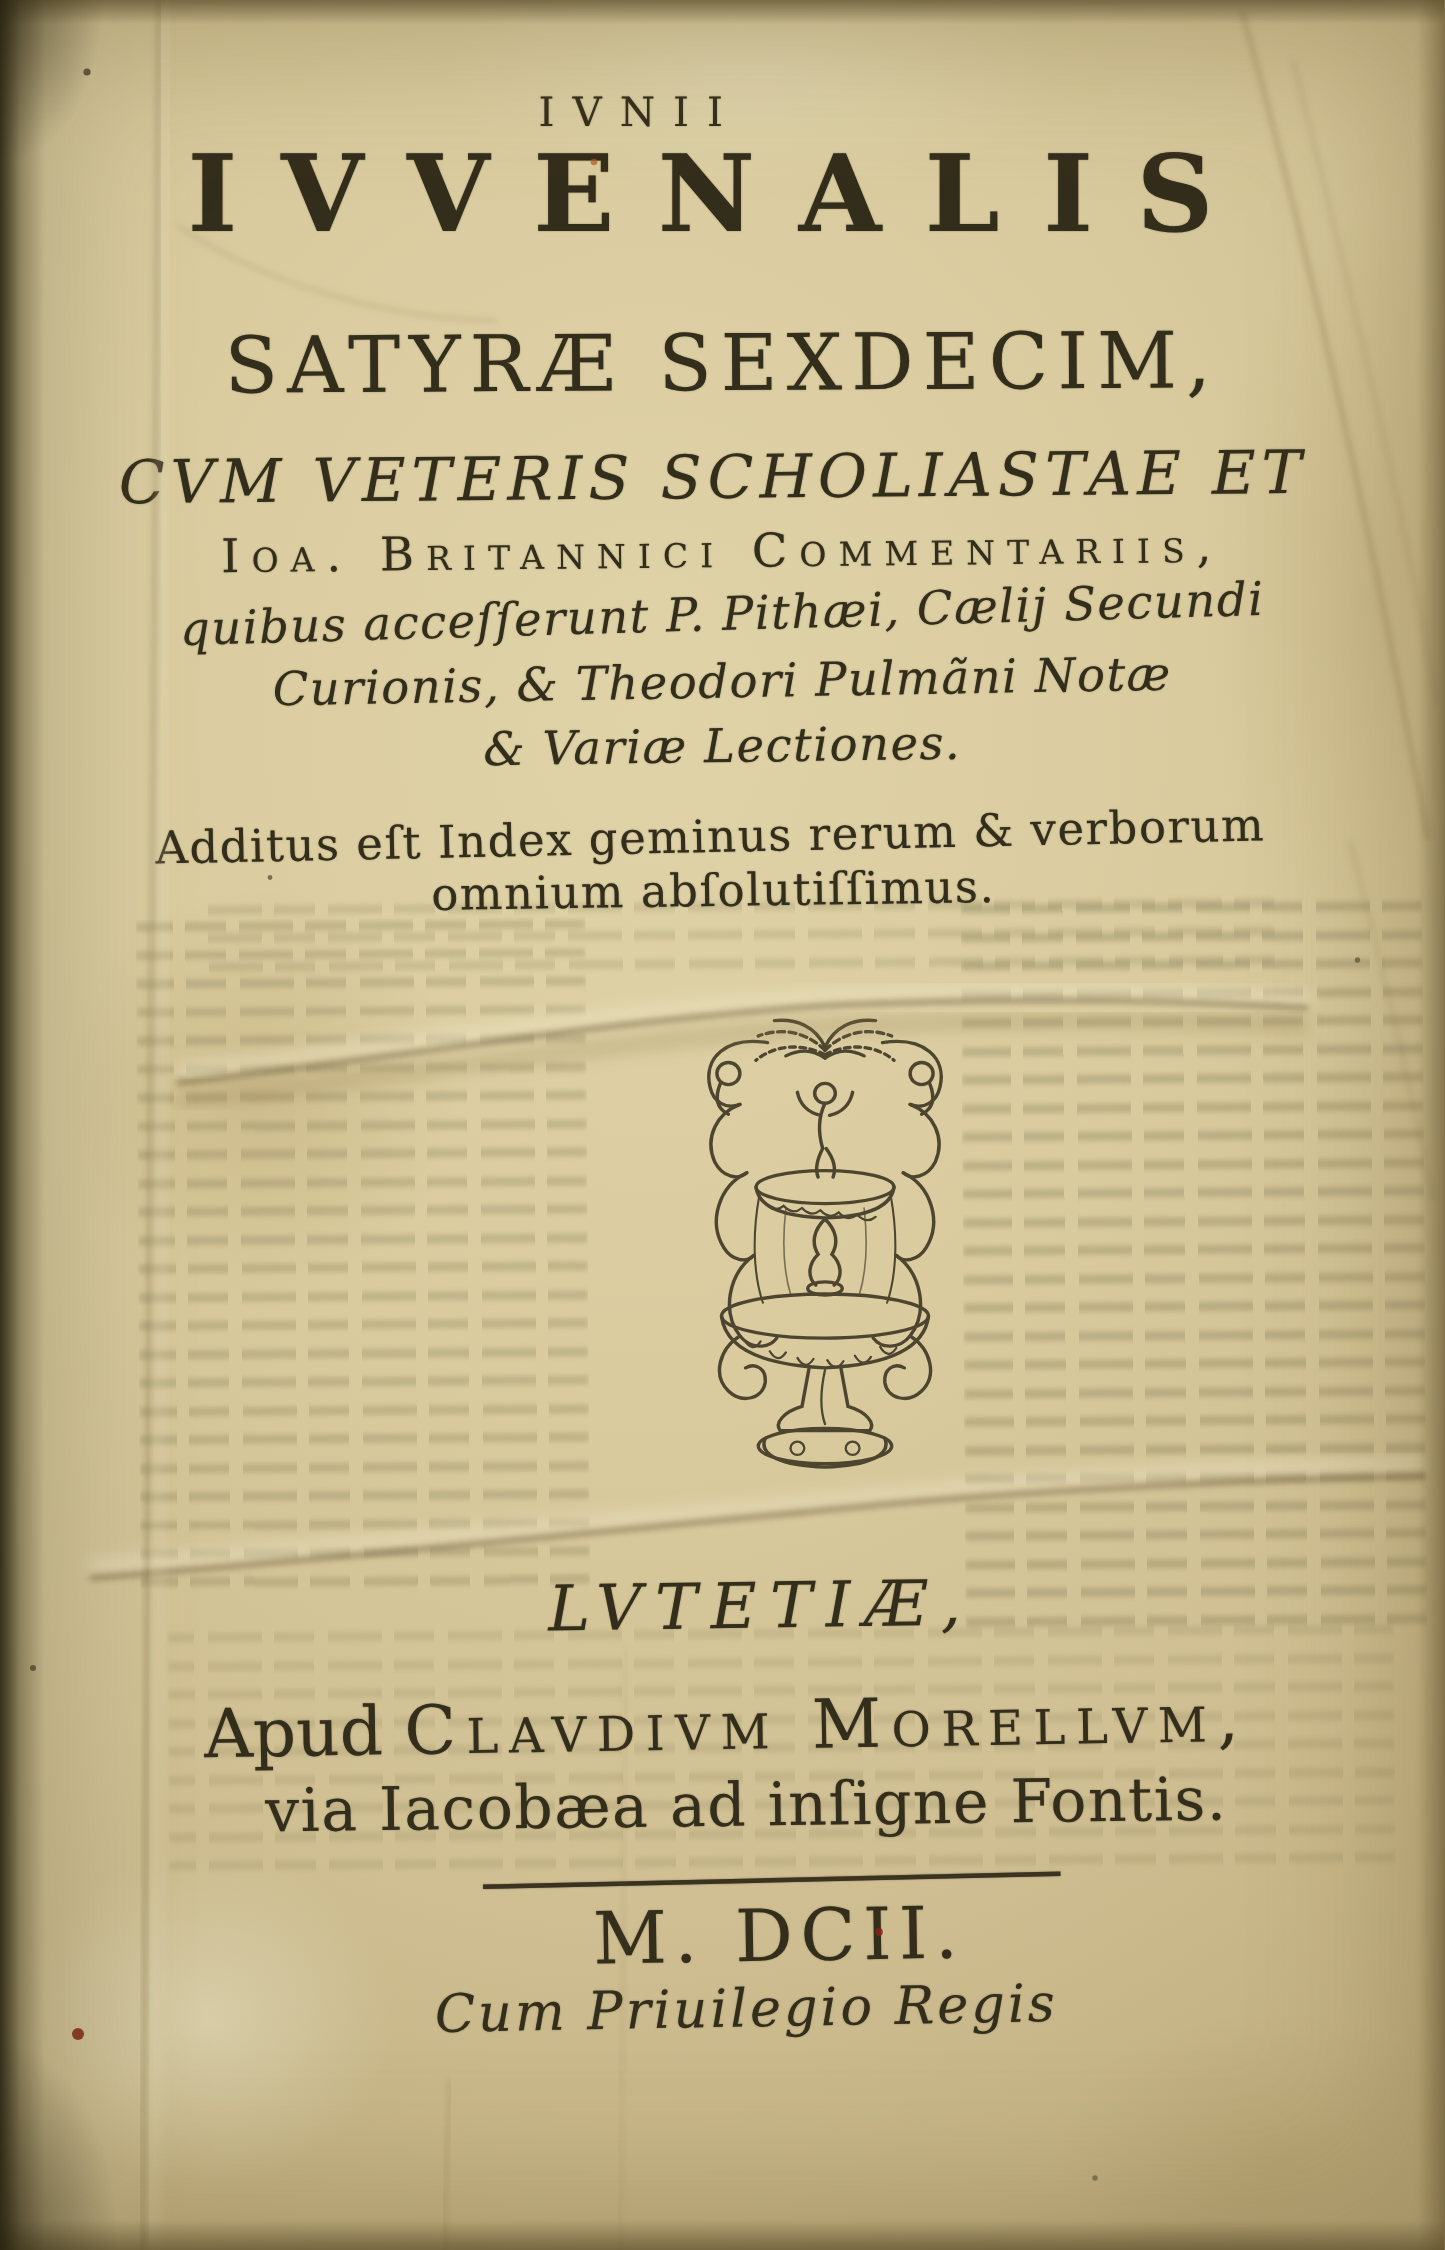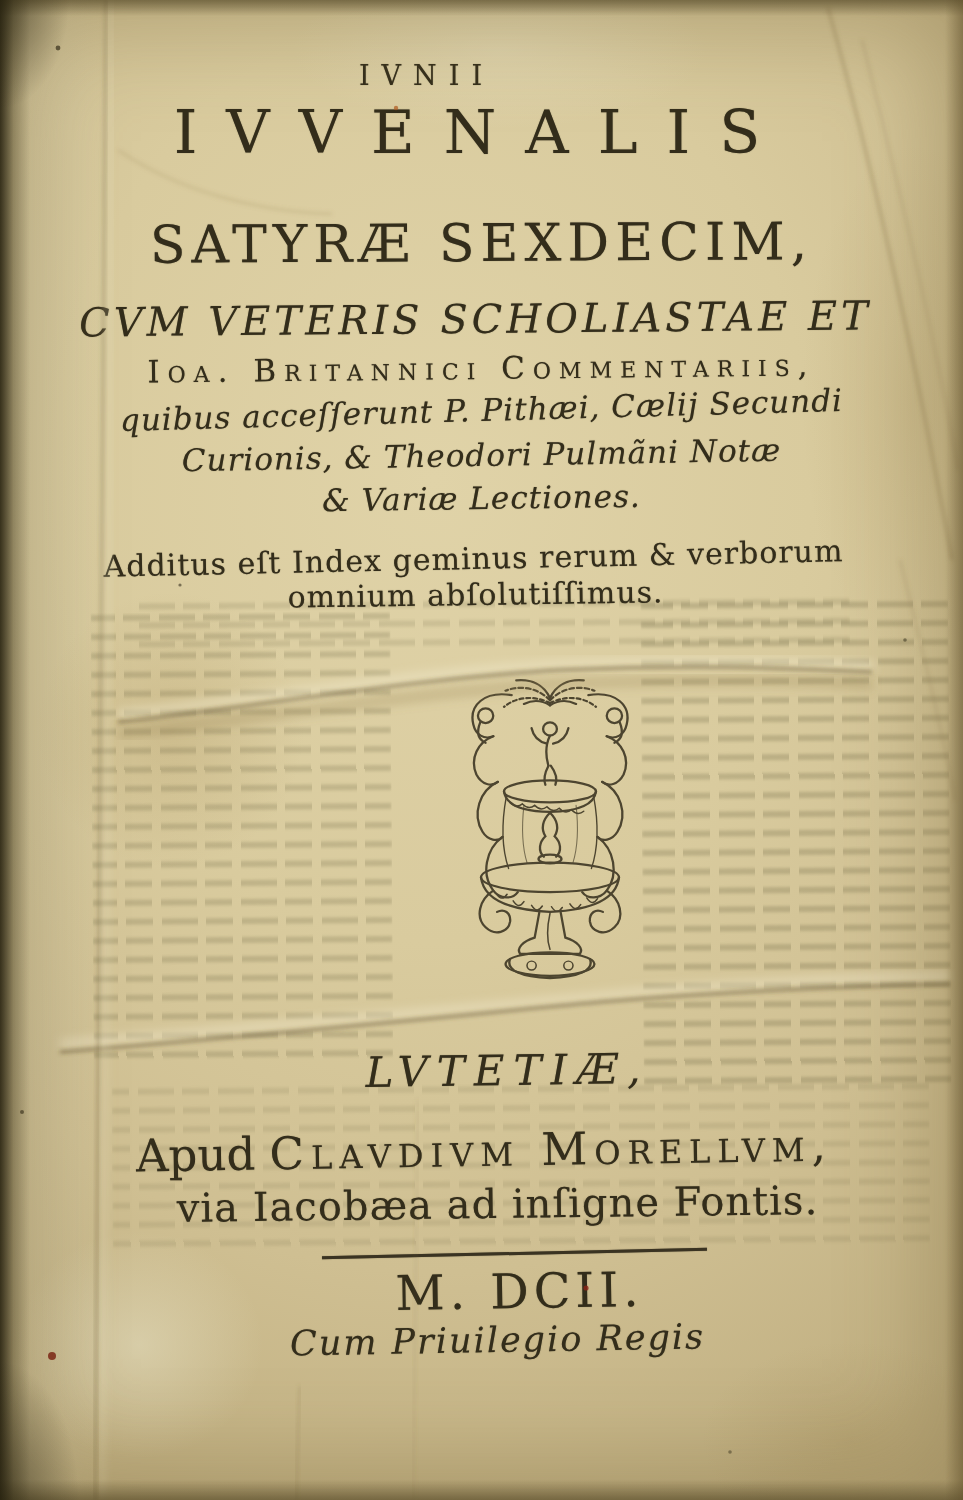--- a/index.html
+++ b/index.html
@@ -39,21 +39,21 @@
   .ghost-left{left:92px;top:612px;width:300px;height:458px;opacity:.42;}
   .ghost-right{left:642px;top:596px;width:308px;height:500px;opacity:.48;}
   .ghost-bottom{left:112px;top:1082px;width:818px;height:175px;opacity:.25;}
   .ghost-top{left:130px;top:598px;width:720px;height:60px;opacity:.3;}
   
   .line{
     position:absolute;left:0;width:100%;text-align:center;white-space:nowrap;
     text-shadow:0 0 1px rgba(51,45,27,.55);
   }
   .kicker{top:60px;font-size:27px;letter-spacing:12px;transform:translateX(-55px);}
-  .title{top:97px;font-size:60px;letter-spacing:29px;font-weight:normal;margin:0;}
+  .title{top:87px;font-size:71px;letter-spacing:29px;font-weight:bold;margin:0;}
   .subtitle{top:213px;font-size:52px;letter-spacing:6px;transform:rotate(-.3deg);}
   .scholia1{top:296px;font-size:40px;letter-spacing:4px;font-style:italic;transform:translateX(-6px) rotate(-.5deg);}
   .scholia2{top:350px;font-size:31px;letter-spacing:8px;font-variant:small-caps;transform:rotate(-.6deg);}
   .notes1{top:392px;font-size:31px;font-style:italic;letter-spacing:1px;transform:rotate(-1.6deg);}
   .notes2{top:437px;font-size:31px;font-style:italic;letter-spacing:1px;transform:rotate(-1deg);}
   .notes3{top:480px;font-size:31px;font-style:italic;letter-spacing:1px;transform:rotate(-.8deg);}
   .index1{top:541px;font-size:30px;letter-spacing:1px;transform:translateX(-8px) rotate(-1.2deg);}
   .index2{top:577px;font-size:30px;letter-spacing:1px;transform:translateX(-6px) rotate(-.8deg);}
   .place{top:1046px;font-size:42px;font-style:italic;letter-spacing:9px;transform:translateX(26px) rotate(-.8deg);}
   .publisher{top:1124px;font-size:45px;transform:translateX(3px) rotate(-.9deg);}

